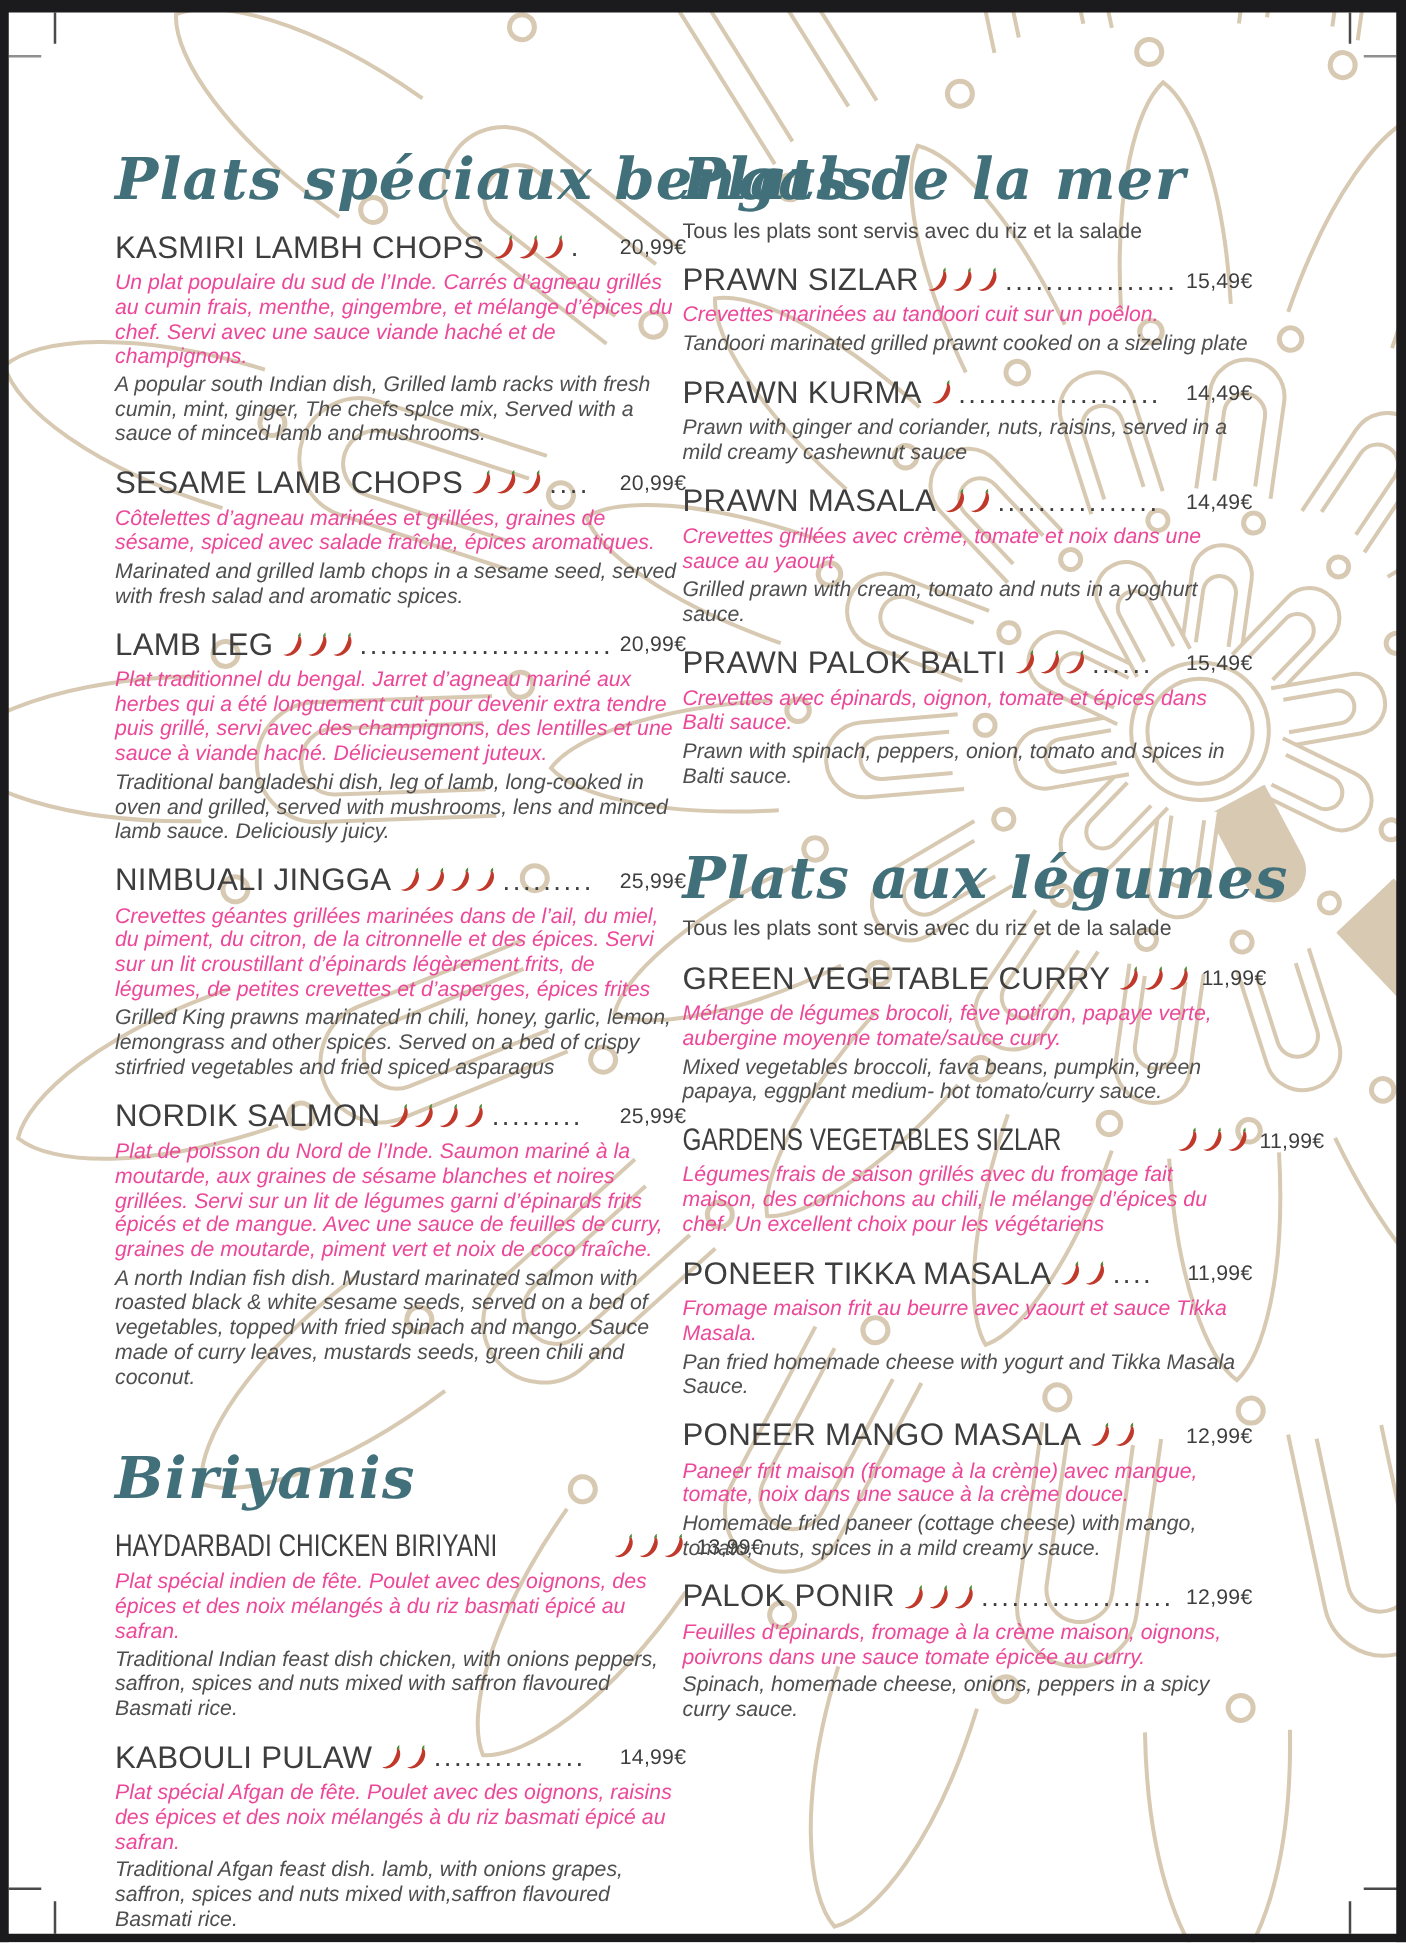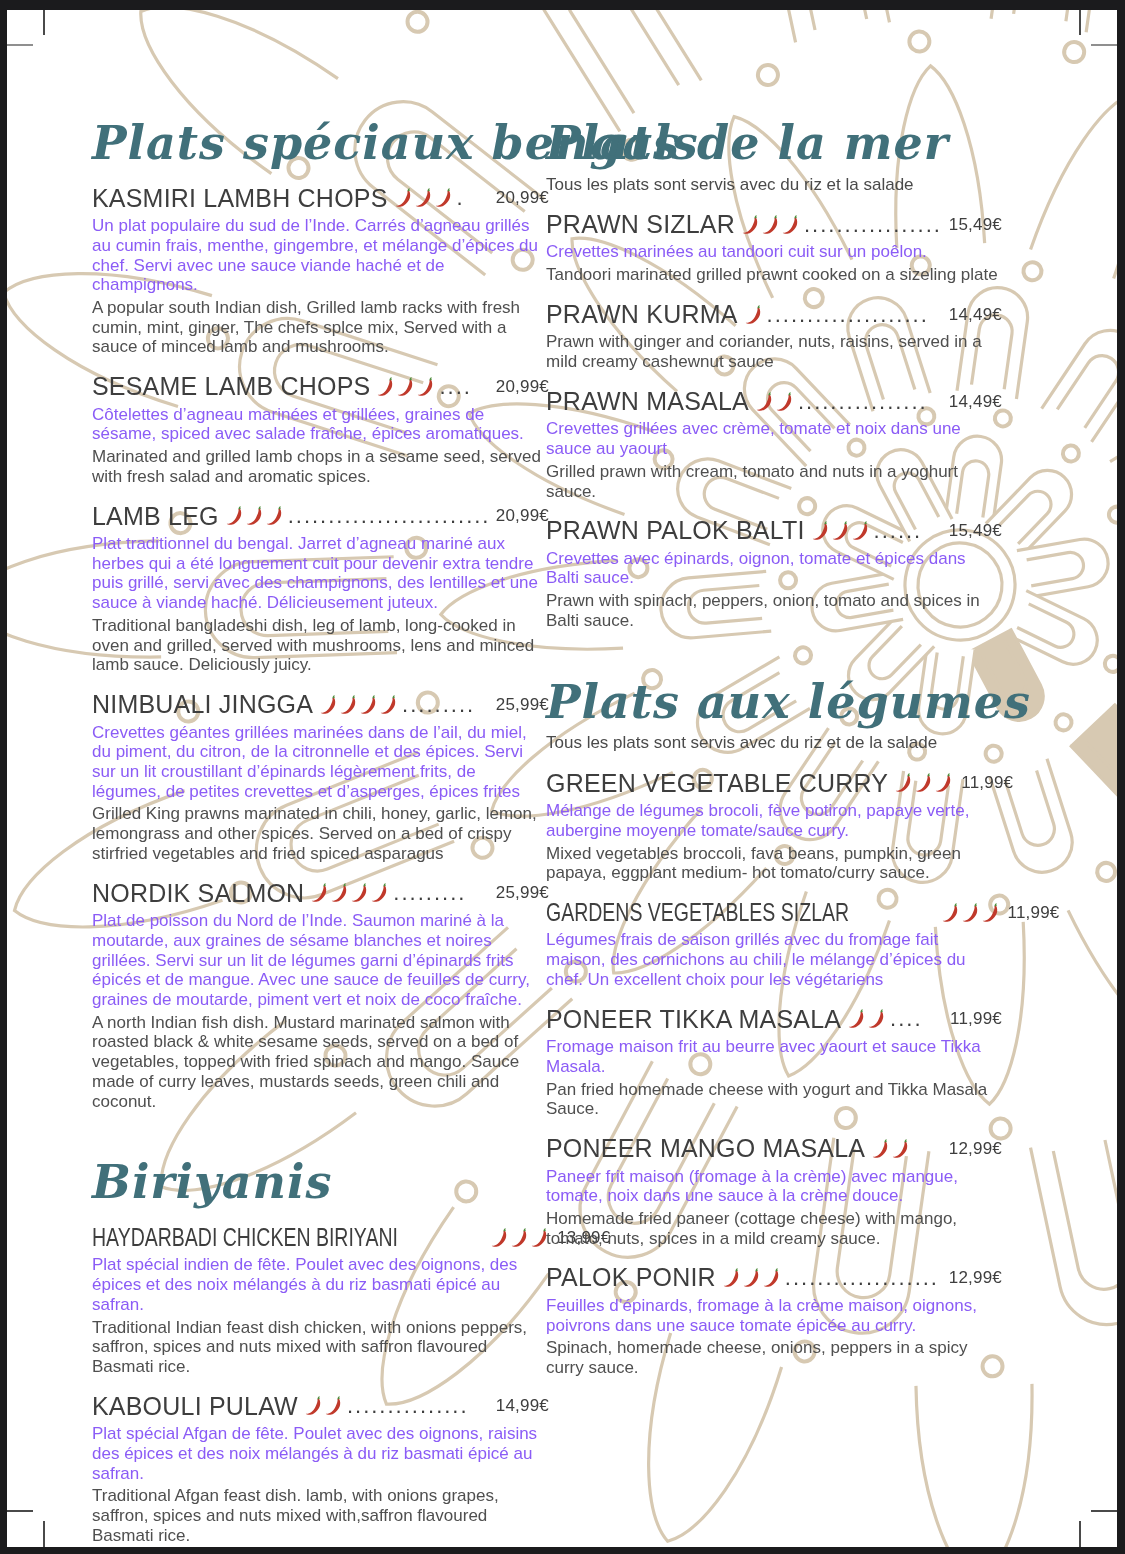--- a/index.html
+++ b/index.html
@@ -44,21 +44,21 @@
   }
   .dish-name.condensed{transform:scaleX(0.78);transform-origin:left bottom;letter-spacing:0;}
   .dish-name.condensed{display:inline-block;}
   .chilis{white-space:nowrap;margin-left:7px;flex-shrink:0;}
   .chilis svg{width:22px;height:22px;vertical-align:-4px;margin-left:-2px;}
   .leader{
     flex:1;min-width:0;overflow:hidden;white-space:nowrap;
     font-size:22px;color:#3e3e3e;letter-spacing:2px;padding:0 4px 0 2px;
   }
   .price{flex-shrink:0;font-size:17px;color:#3e3e3e;white-space:nowrap;letter-spacing:0.2px;}
-  .desc-fr,.desc-en{margin:3px 0 0 0;font-size:17px;line-height:1.16;color:#8b5cf6;}
+  .desc-fr,.desc-en{margin:3px 0 0 0;font-size:17px;line-height:1.16;color:#ec4899;font-style:italic;}
   .desc-en{color:#4f4f4f;}
 </style>
 </head>
 <body>
 
 <div class="page">
   <svg class="mandala" width="1125" height="1554" viewBox="0 0 1125 1554">
       <g transform="translate(960 585) rotate(8)">
         <g transform="rotate(9)">
           <path d="M -58 -800 C -58 -910 -29 -982 0 -1000 C 29 -982 58 -910 58 -800" fill="#ffffff" stroke="#D7C9B2" stroke-width="3.2"></path>

